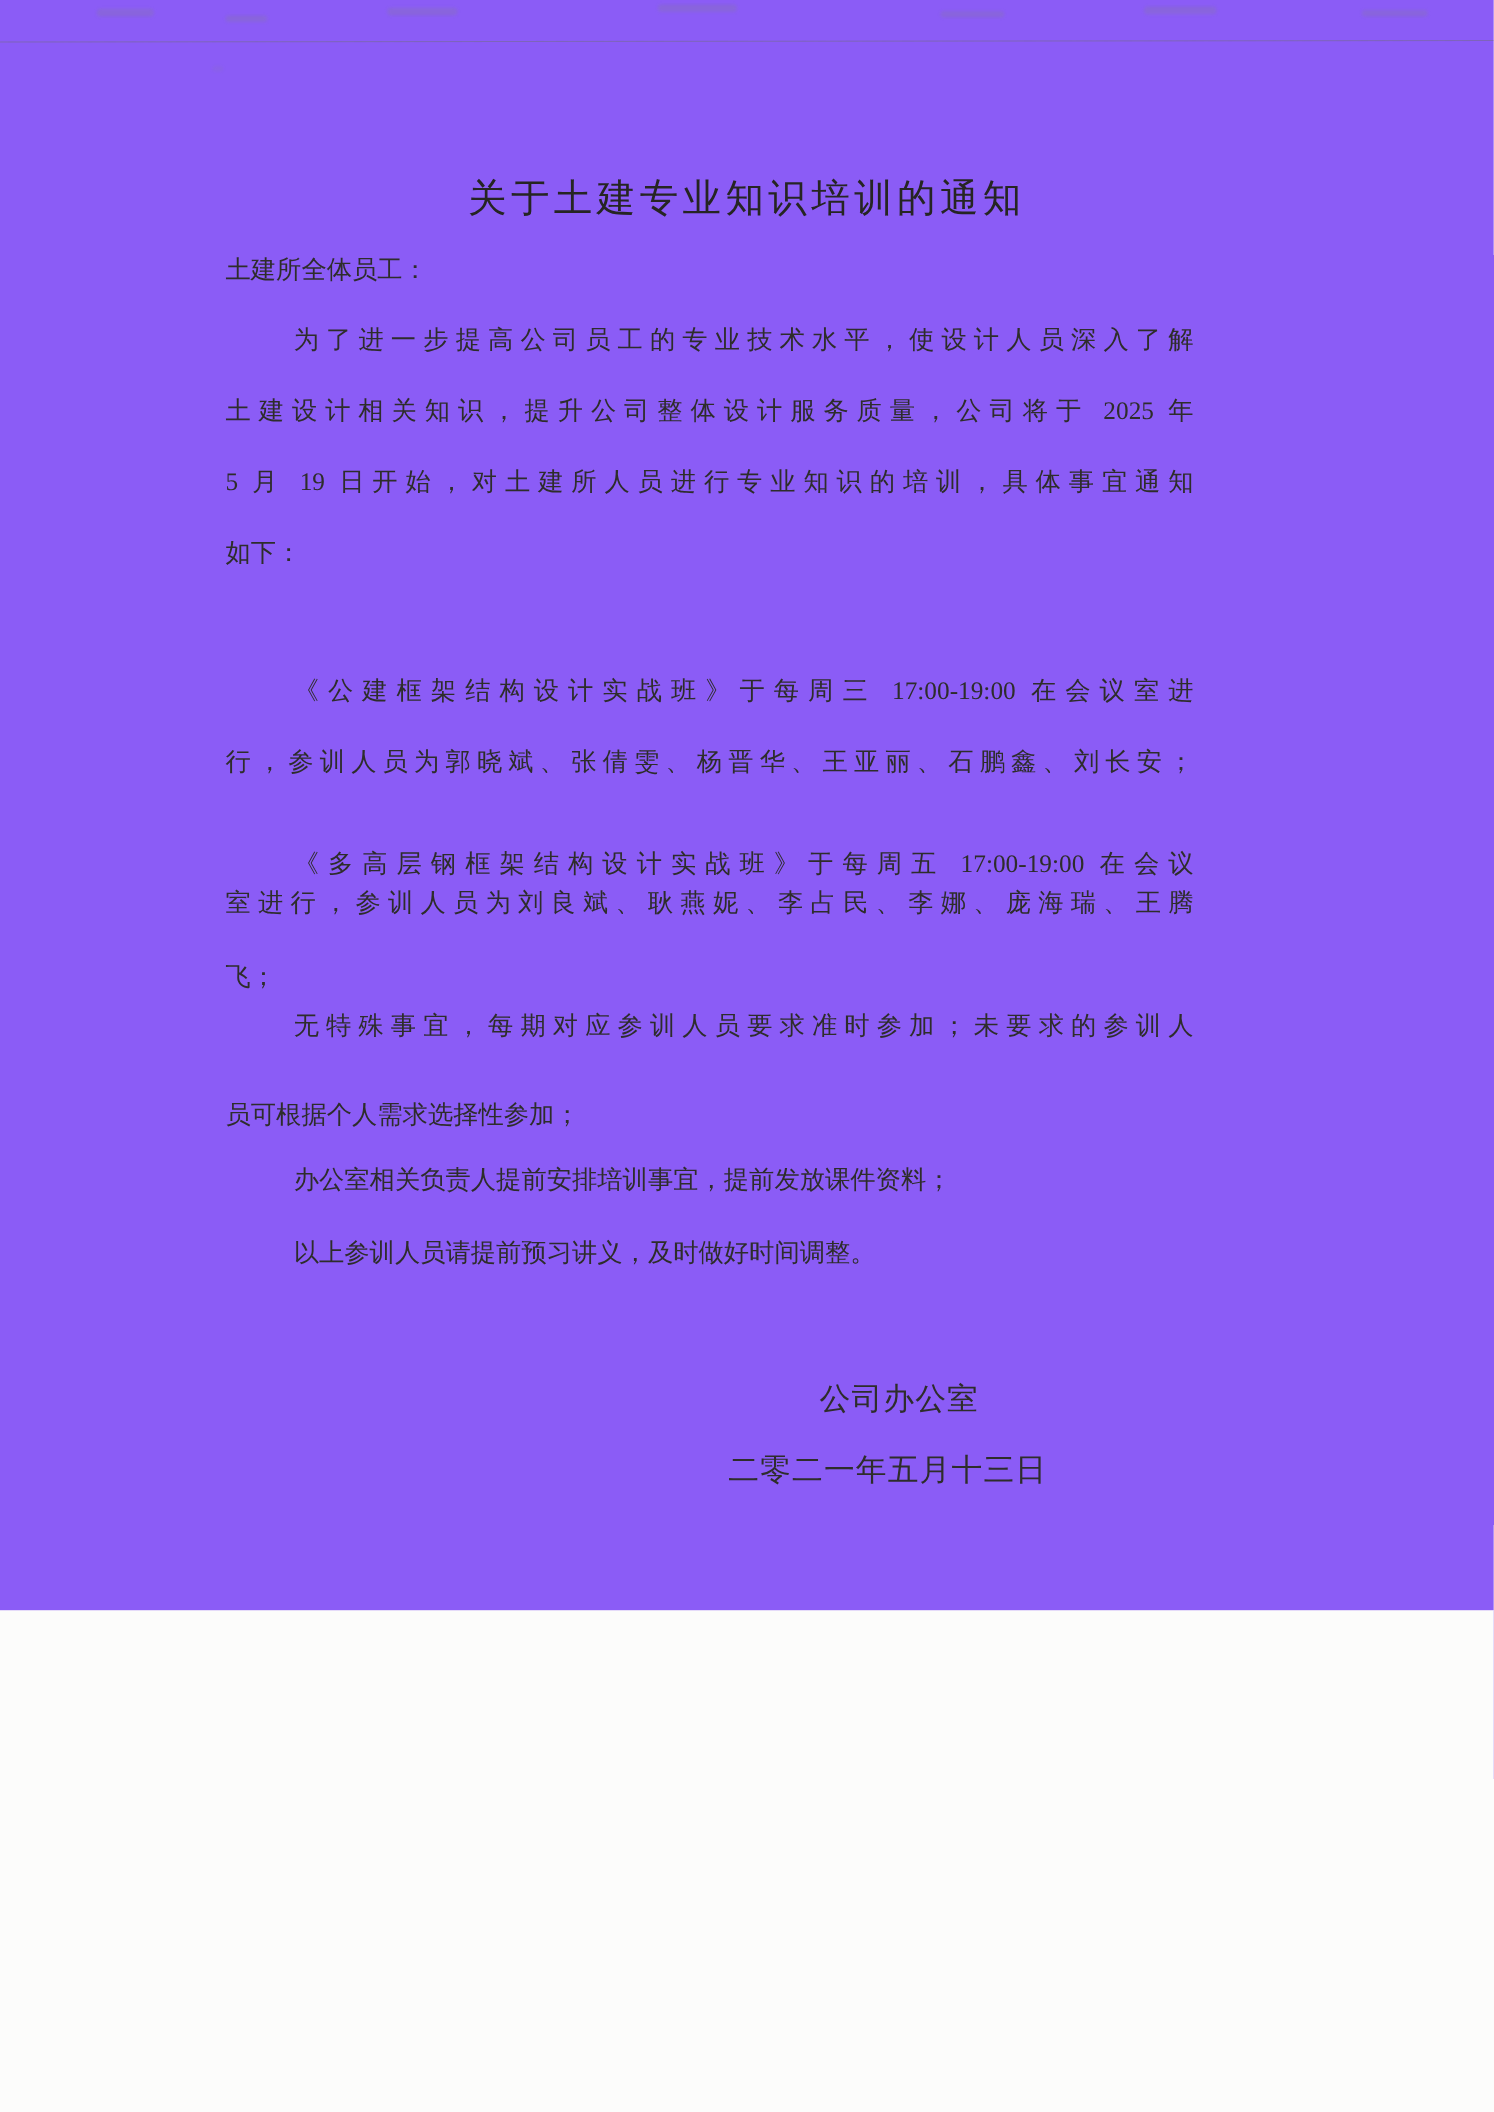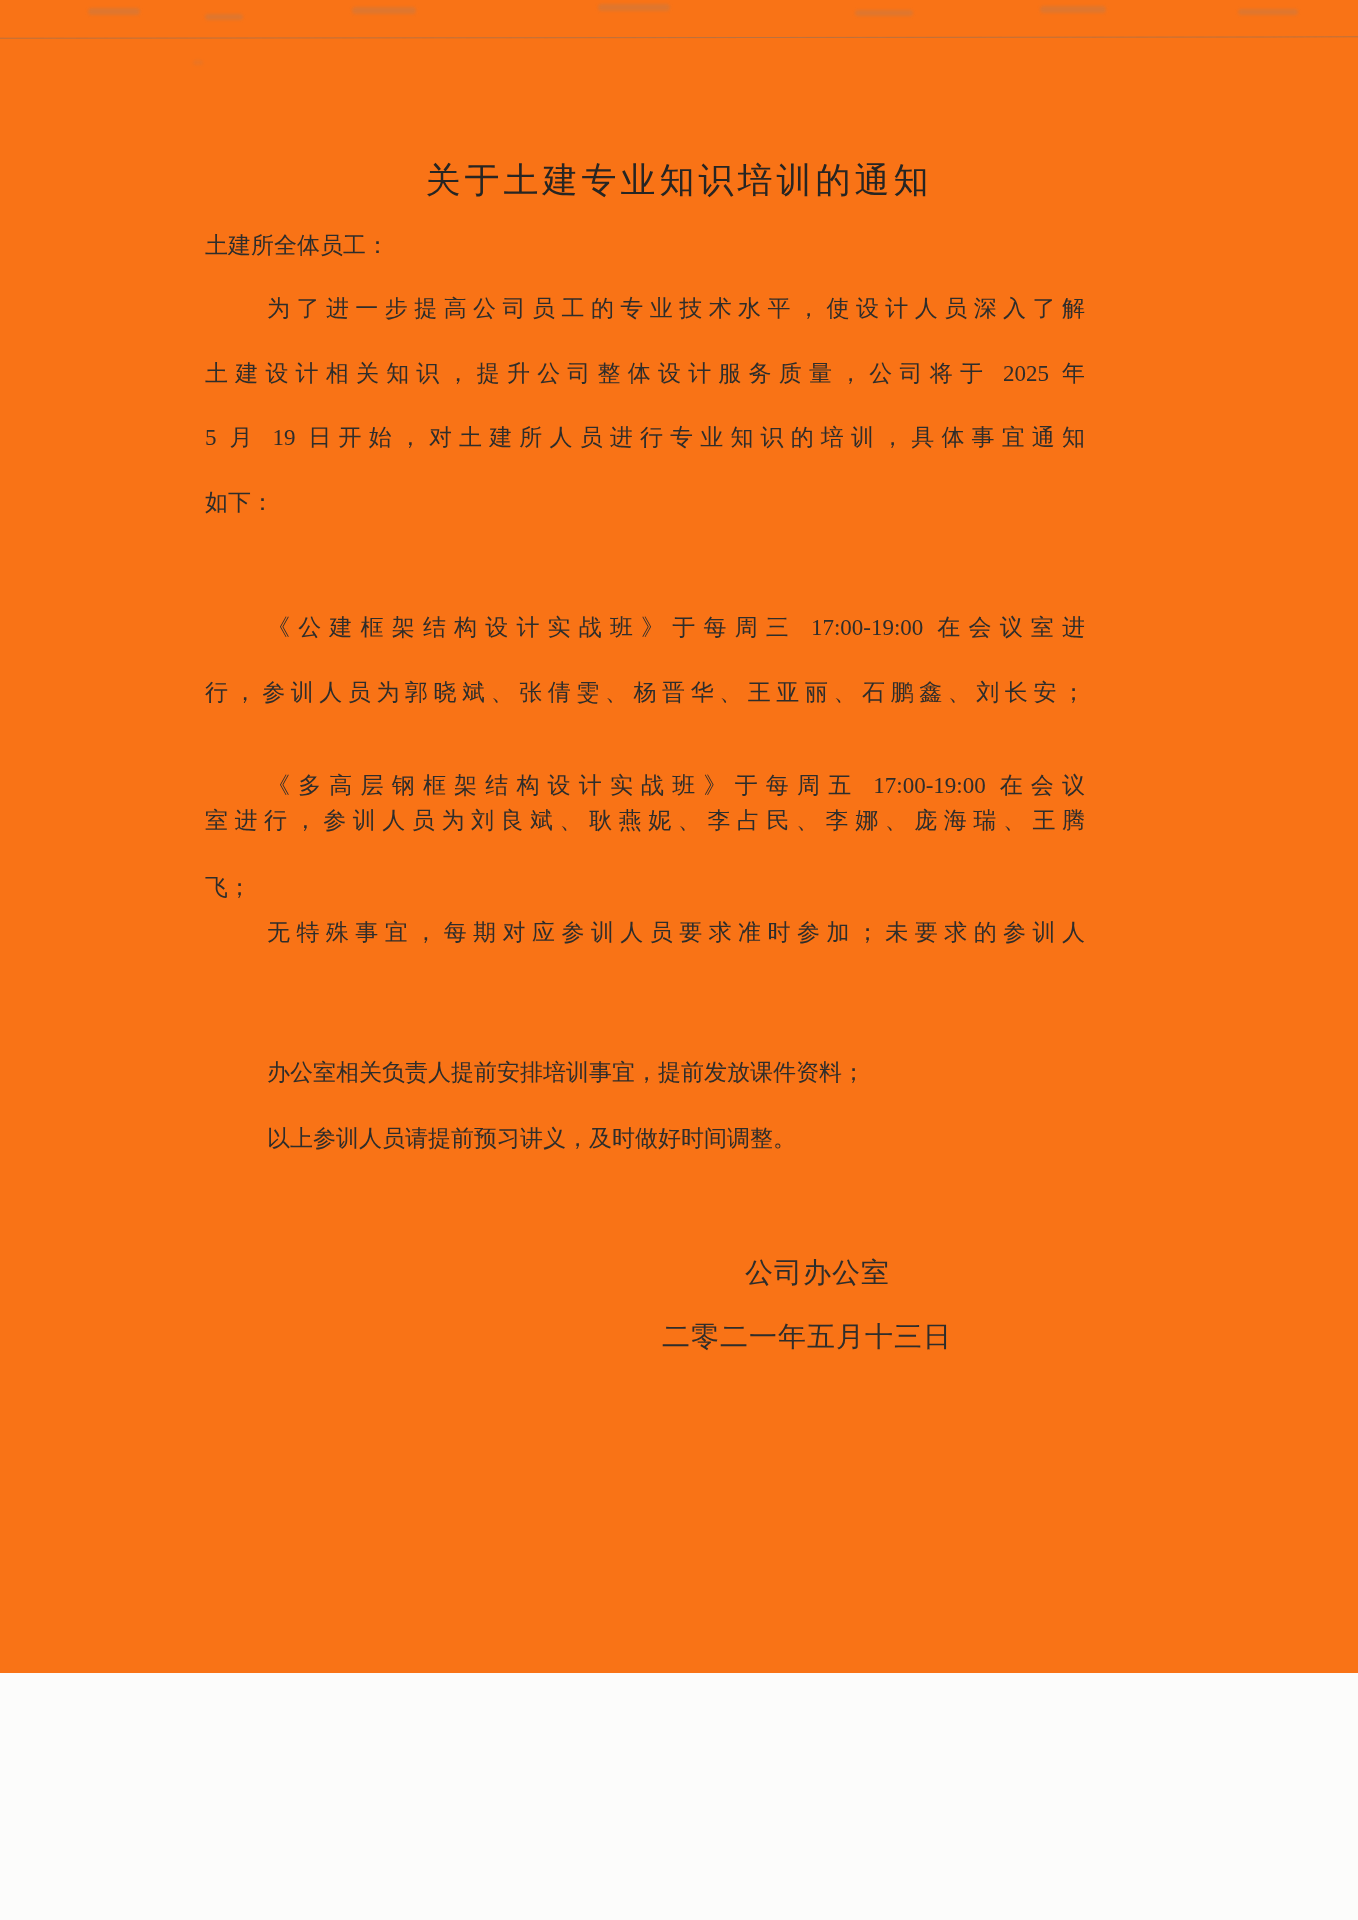--- a/index.html
+++ b/index.html
@@ -4,22 +4,22 @@
 <style>
   html, body {
     margin: 0;
     padding: 0;
     background: #fcfcfb;
     font-family: "Liberation Serif", "DejaVu Serif", serif;
   }
   .page {
     position: relative;
     width: 1358px;
-    height: 1673px;
-    background: #f97316;
+    height: 1464px;
+    background: #8b5cf6;
     overflow: hidden;
     color: #2e2d2b;
   }
   
   .top-line {
     position: absolute;
     left: 0;
     top: 37px;
     width: 1358px;
     height: 1px;
@@ -115,19 +115,20 @@
   <div class="line line-1 indent fill">为了进一步提高公司员工的专业技术水平，使设计人员深入了解</div>
   <div class="line line-2 fill">土建设计相关知识，提升公司整体设计服务质量，公司将于 2025 年</div>
   <div class="line line-3 fill">5 月 19 日开始，对土建所人员进行专业知识的培训，具体事宜通知</div>
   <div class="line line-4">如下：</div>
   <div class="line line-6 indent fill">《公建框架结构设计实战班》于每周三 17:00-19:00 在会议室进</div>
   <div class="line line-7 fill">行，参训人员为郭晓斌、张倩雯、杨晋华、王亚丽、石鹏鑫、刘长安；</div>
   <div class="line line-8 indent fill">《多高层钢框架结构设计实战班》于每周五 17:00-19:00 在会议</div>
   <div class="line line-9 fill">室进行，参训人员为刘良斌、耿燕妮、李占民、李娜、庞海瑞、王腾</div>
   <div class="line line-10">飞；</div>
   <div class="line line-11 indent fill">无特殊事宜，每期对应参训人员要求准时参加；未要求的参训人</div>
+  <div class="line line-12">员可根据个人需求选择性参加；</div>
   <div class="line line-13 indent">办公室相关负责人提前安排培训事宜，提前发放课件资料；</div>
   <div class="line line-14 indent">以上参训人员请提前预习讲义，及时做好时间调整。</div>
 
   <div class="sig sig-org">公司办公室</div>
   <div class="sig sig-date">二零二一年五月十三日</div>
 
 </div>
 
 </body></html>

